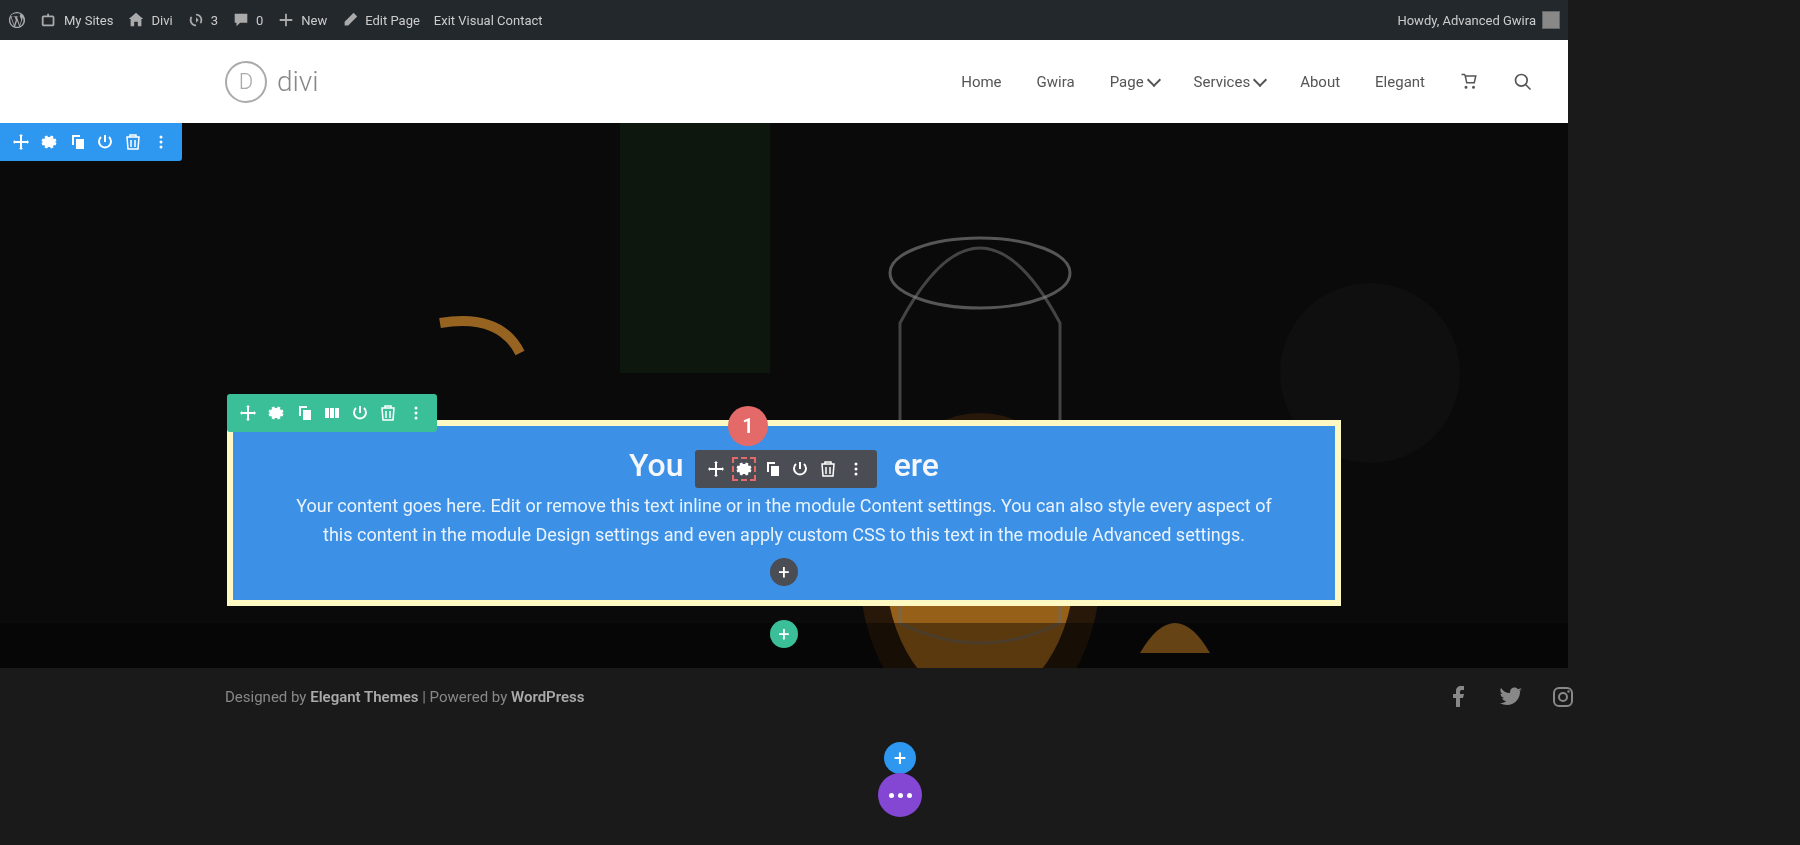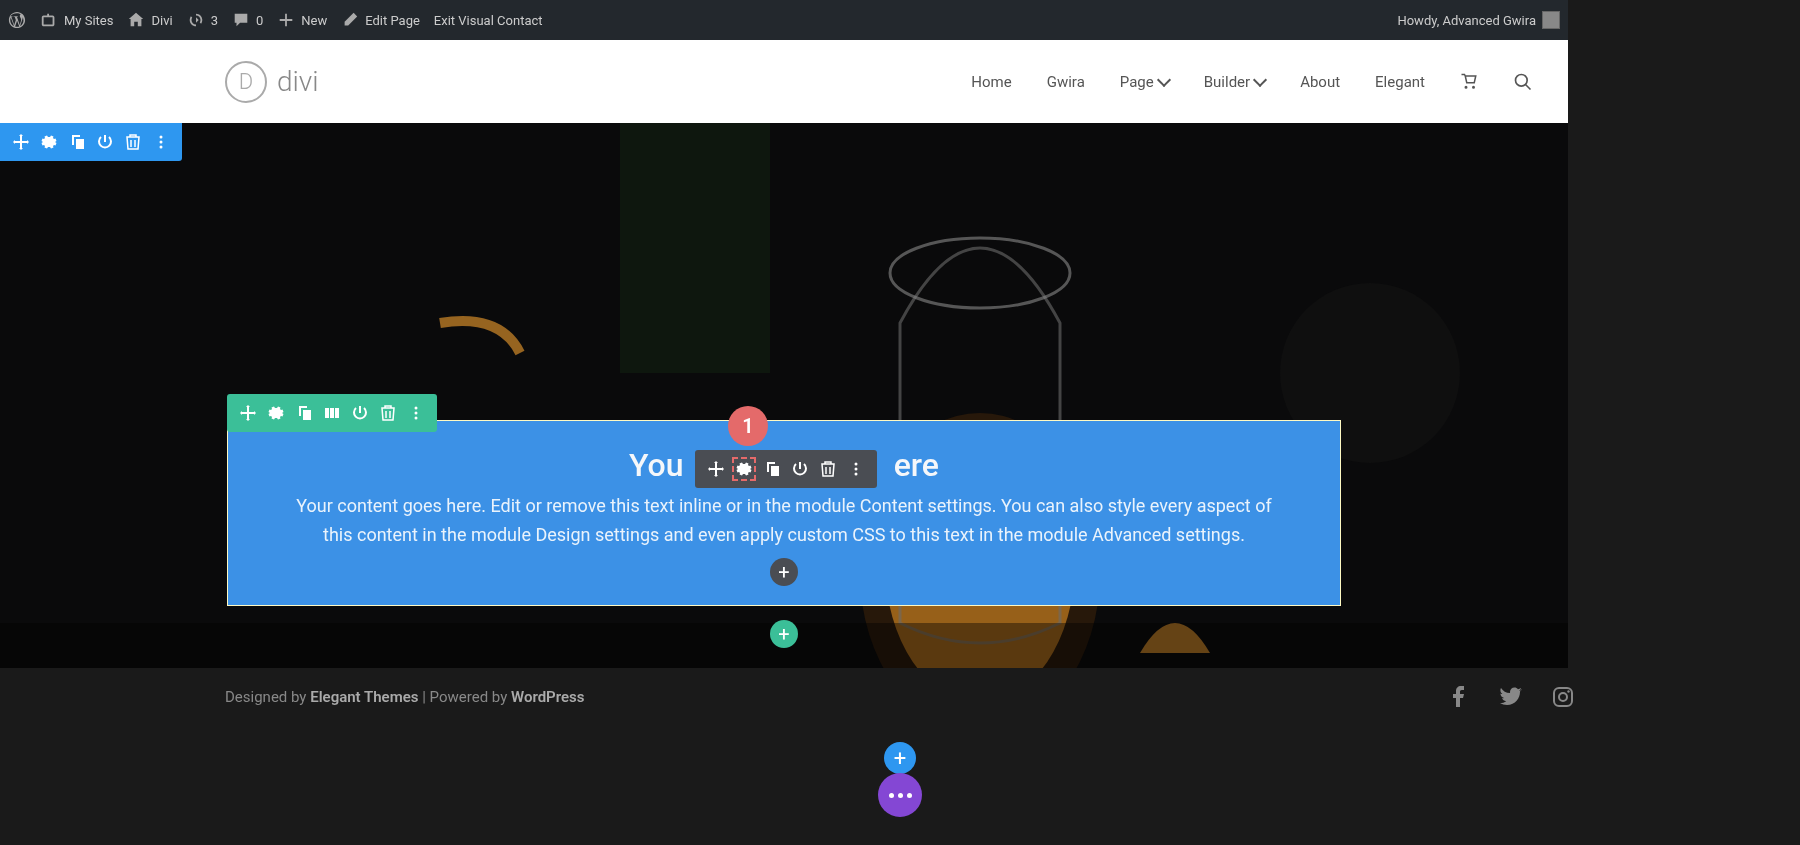--- a/index.html
+++ b/index.html
@@ -27,21 +27,21 @@
 
 
 .section-toolbar { position: absolute; top: 0; left: 0; background: #2e97f0; display: flex; gap: 10px; padding: 10px 12px; border-radius: 0 0 3px 0; }
 .tb-icon { width: 18px; height: 18px; display: flex; align-items: center; justify-content: center; cursor: pointer; }
 .tb-icon svg { width: 16px; height: 16px; fill: #fff; }
 
 
 .row-toolbar { position: absolute; top: 271px; left: 227px; background: #3bbf98; display: flex; gap: 10px; padding: 10px 12px; border-radius: 3px; z-index: 5; }
 
 
-.module-box { position: absolute; top: 297px; left: 227px; width: 1114px; height: 186px; background: #3c91e6; border: 1px solid #fef9c3; color: #fff; display: flex; flex-direction: column; align-items: center; justify-content: center; padding: 20px 60px 50px; text-align: center; z-index: 3; }
+.module-box { position: absolute; top: 297px; left: 227px; width: 1114px; height: 186px; background: #3c91e6; border: 6px solid #fef9c3; color: #fff; display: flex; flex-direction: column; align-items: center; justify-content: center; padding: 20px 60px 50px; text-align: center; z-index: 3; }
 .module-title { font-size: 32px; font-weight: 500; color: #f5f7fa; margin-bottom: 8px; }
 .module-text { font-size: 18px; line-height: 1.6; color: #eaf3fc; }
 
 
 .module-toolbar { position: absolute; top: 327px; left: 695px; background: #4a4d53; display: flex; gap: 10px; padding: 10px 12px; border-radius: 3px; z-index: 6; }
 .module-toolbar .tb-highlight { outline: 2px dashed #e46a6a; outline-offset: 1px; }
 
 
 .annotation { position: absolute; top: 283px; left: 728px; width: 40px; height: 40px; border-radius: 50%; background: #e46a6a; color: #fff; display: flex; align-items: center; justify-content: center; font-size: 20px; font-weight: 600; z-index: 10; }
 
@@ -132,21 +132,21 @@
         <span>Home</span>
       </div>
     <div class="nav-item">
         <span>Gwira</span>
       </div>
     <div class="nav-item">
         <span>Page</span>
         <span class="chev"></span>
       </div>
     <div class="nav-item">
-        <span>Builder</span>
+        <span>Services</span>
         <span class="chev"></span>
       </div>
     <div class="nav-item">
         <span>About</span>
       </div>
     <div class="nav-item">
         <span>Elegant</span>
       </div>
     <div class="nav-item nav-icon">
       <svg viewBox="0 0 24 24">

